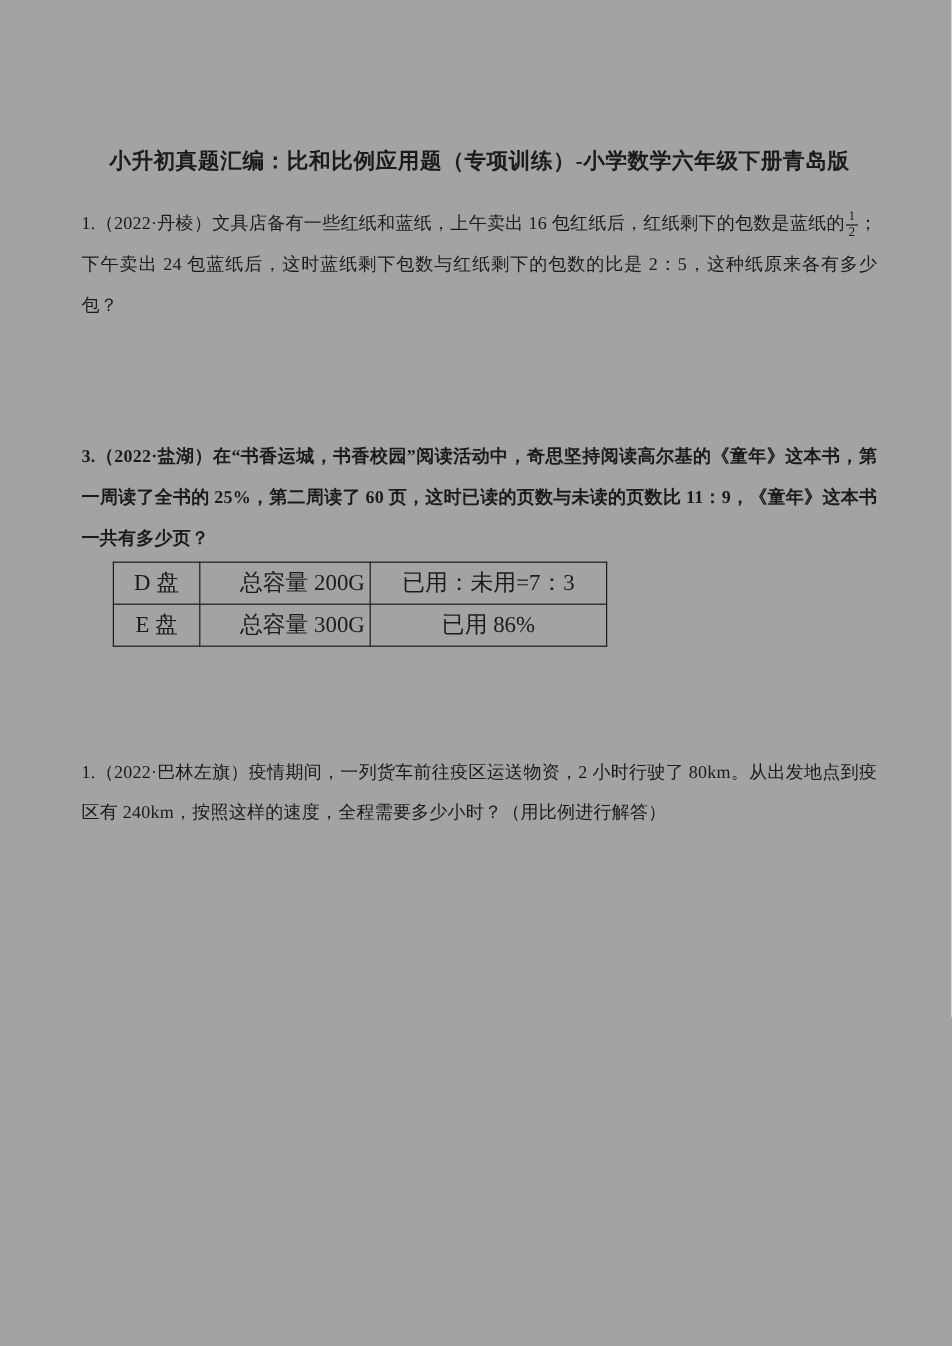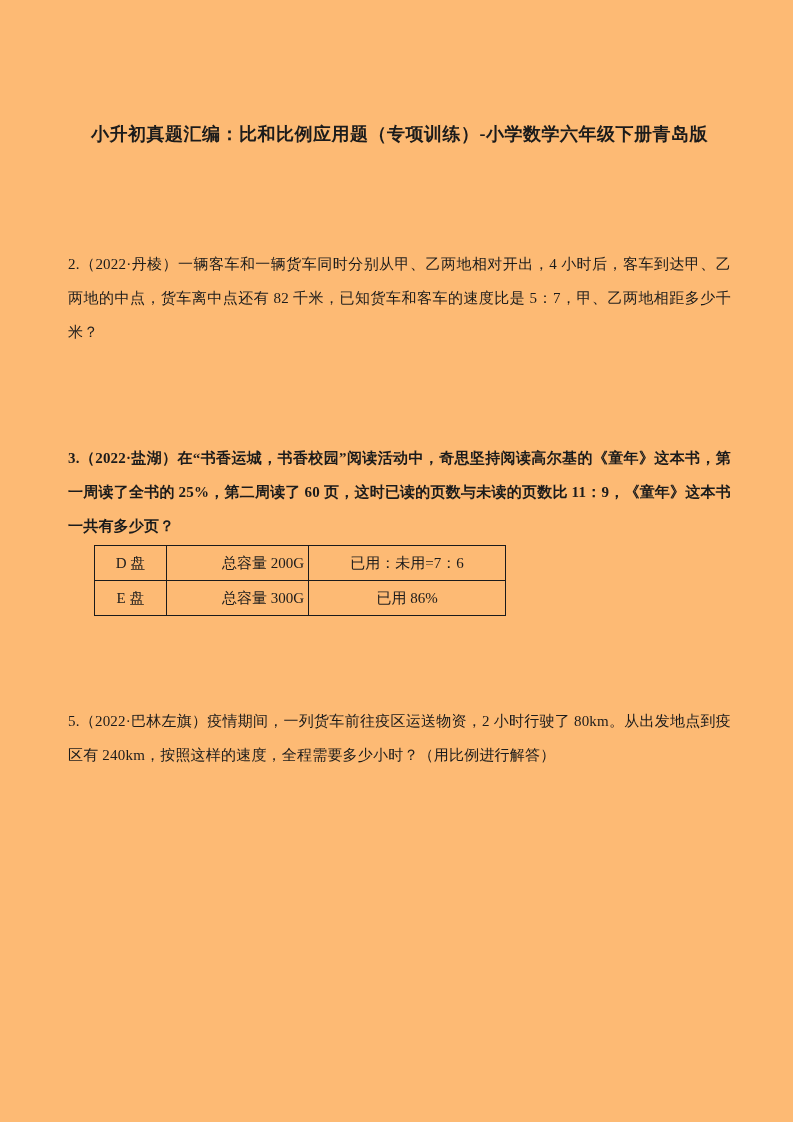--- a/index.html
+++ b/index.html
@@ -1,20 +1,20 @@
 <!DOCTYPE html>
 <html><head>
 <meta charset="utf-8">
 <style>
   html, body { margin: 0; padding: 0; background: #ffffff; }
   .page {
     position: relative;
     width: 793px;
     height: 1122px;
-    background: #fdba74;
+    background: #a3a3a3;
     box-sizing: border-box;
     padding: 0 62px 0 68px;
     overflow: hidden;
     font-family: "Liberation Serif", "DejaVu Serif", serif;
     color: #1b1b1b;
   }
   .title {
     margin: 0;
     padding-top: 121px;
     font-size: 18px;
@@ -56,51 +56,51 @@
   .disk-table {
     border-collapse: collapse;
     margin: 2px 0 0 26px;
     table-layout: fixed;
   }
   .disk-table td {
     border: 1px solid #1b1b1b;
     height: 34px;
     text-align: center;
     vertical-align: middle;
-    font-size: 15px;
+    font-size: 19px;
     padding: 0 4px;
   }
   .disk-table .c1 { width: 63px; }
   .disk-table .c2 { width: 133px; text-align: right; }
   .disk-table .c3 { width: 188px; }
 </style>
 </head>
 <body>
 
 <div class="page">
 
   <h1 class="title">小升初真题汇编：比和比例应用题（专项训练）-小学数学六年级下册青岛版</h1>
 
+  <p class="para p1"><span>1.（2022·丹棱）文具店备有一些红纸和蓝纸，上午卖出 16 包红纸后，红纸剩下的包数是蓝纸的</span><span class="frac"><span class="num">1</span><span class="den">2</span></span><span>；下午卖出 24 包蓝纸后，这时蓝纸剩下包数与红纸剩下的包数的比是 2：5，这种纸原来各有多少包？</span></p>
 
-  <p class="para p2">2.（2022·丹棱）一辆客车和一辆货车同时分别从甲、乙两地相对开出，4 小时后，客车到达甲、乙两地的中点，货车离中点还有 82 千米，已知货车和客车的速度比是 5：7，甲、乙两地相距多少千米？</p>
 
   <p class="para p3">3.（2022·盐湖）在“书香运城，书香校园”阅读活动中，奇思坚持阅读高尔基的《童年》这本书，第一周读了全书的 25%，第二周读了 60 页，这时已读的页数与未读的页数比 11：9，《童年》这本书一共有多少页？</p>
 
 
   <table class="disk-table">
     <tbody>
       <tr>
         <td class="c1">D 盘</td>
         <td class="c2">总容量 200G</td>
-        <td class="c3">已用：未用=7：6</td>
+        <td class="c3">已用：未用=7：3</td>
       </tr>
       <tr>
         <td class="c1">E 盘</td>
         <td class="c2">总容量 300G</td>
         <td class="c3">已用 86%</td>
       </tr>
     </tbody>
   </table>
 
 
-  <p class="para p5">5.（2022·巴林左旗）疫情期间，一列货车前往疫区运送物资，2 小时行驶了 80km。从出发地点到疫区有 240km，按照这样的速度，全程需要多少小时？（用比例进行解答）</p>
+  <p class="para p5">1.（2022·巴林左旗）疫情期间，一列货车前往疫区运送物资，2 小时行驶了 80km。从出发地点到疫区有 240km，按照这样的速度，全程需要多少小时？（用比例进行解答）</p>
 
 </div>
 
 </body></html>

